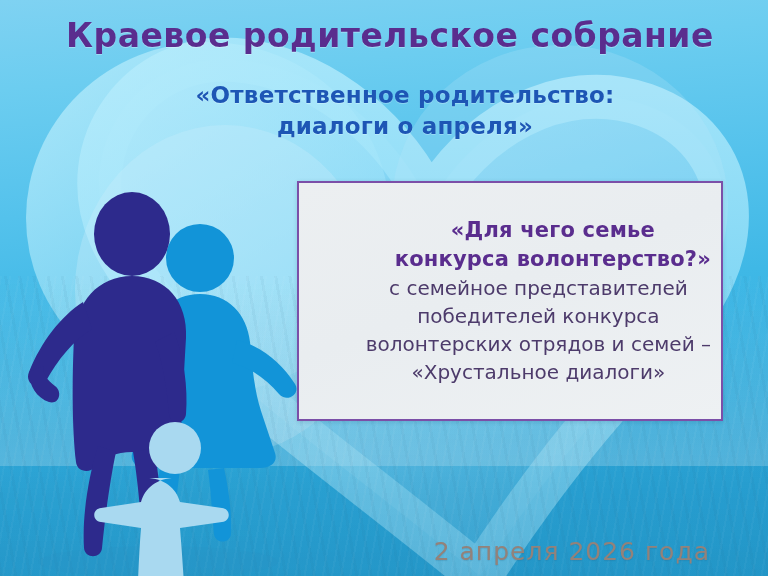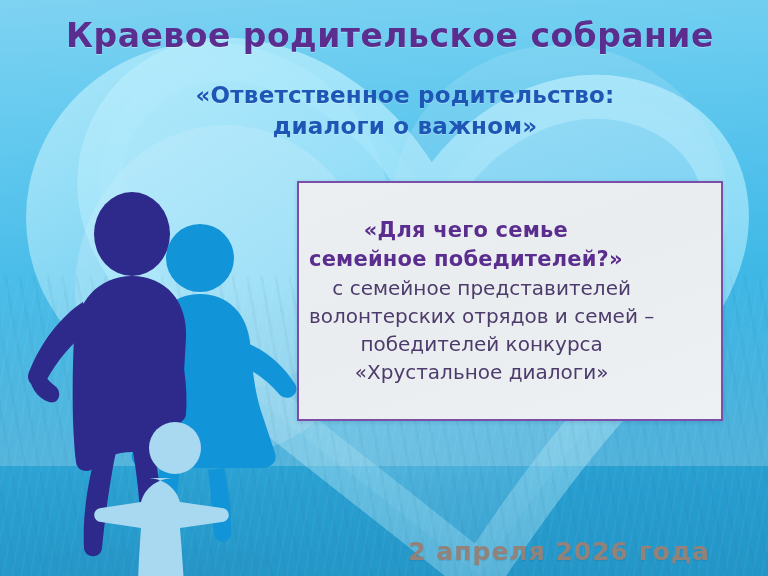--- a/index.html
+++ b/index.html
@@ -78,21 +78,21 @@
   .panel {
     position: absolute;
     left: 297px; top: 181px;
     width: 426px; height: 240px;
     box-sizing: border-box;
     background: linear-gradient(160deg, #eceff1 0%, #e9edf0 45%, #eef1f3 100%);
     border: 2px solid #7b4fa8;
     box-shadow: 0 1px 4px rgba(20,60,90,0.18);
     display: flex;
     flex-direction: column;
-    align-items: flex-start;
+    align-items: flex-end;
     justify-content: center;
     padding: 6px 10px;
   }
   .panel-head {
     color: #5a2d8e;
     font-size: 21px;
     font-weight: 700;
     line-height: 29px;
     text-align: center;
     letter-spacing: .2px;
@@ -109,21 +109,21 @@
     white-space: nowrap;
   }
   .panel-body span { display: block; }
 
   
   .date {
     position: absolute;
     right: 58px; bottom: 10px;
     color: #93827a;
     font-size: 25px;
-    font-weight: 700;
+    font-weight: 400;
     letter-spacing: 1px;
     white-space: nowrap;
     text-shadow: 0 1px 1px rgba(40,90,120,0.18);
   }
 </style>
 </head>
 <body>
 
 <div id="poster">
 
@@ -242,31 +242,31 @@
                  l-42 -6
                  c-4 -14 -16 -24 -34 -24 Z"></path>
       </g>
     </svg>
   </div>
 
   <div class="title">Краевое родительское собрание</div>
 
   <div class="subtitle">
     <span class="l1">«Ответственное родительство:</span>
-    <span class="l2">диалоги о важном»</span>
+    <span class="l2">диалоги о апреля»</span>
   </div>
 
   <div class="panel">
     <div class="panel-head">
       <span>«Для чего семье</span>
-      <span>семейное победителей?»</span>
+      <span>конкурса волонтерство?»</span>
     </div>
     <div class="panel-body">
       <span>с семейное представителей</span>
+      <span>победителей конкурса</span>
       <span>волонтерских отрядов и семей –</span>
-      <span>победителей конкурса</span>
       <span>«Хрустальное диалоги»</span>
     </div>
   </div>
 
   <div class="date">2 апреля 2026 года</div>
 
 </div>
 
 </body></html>

